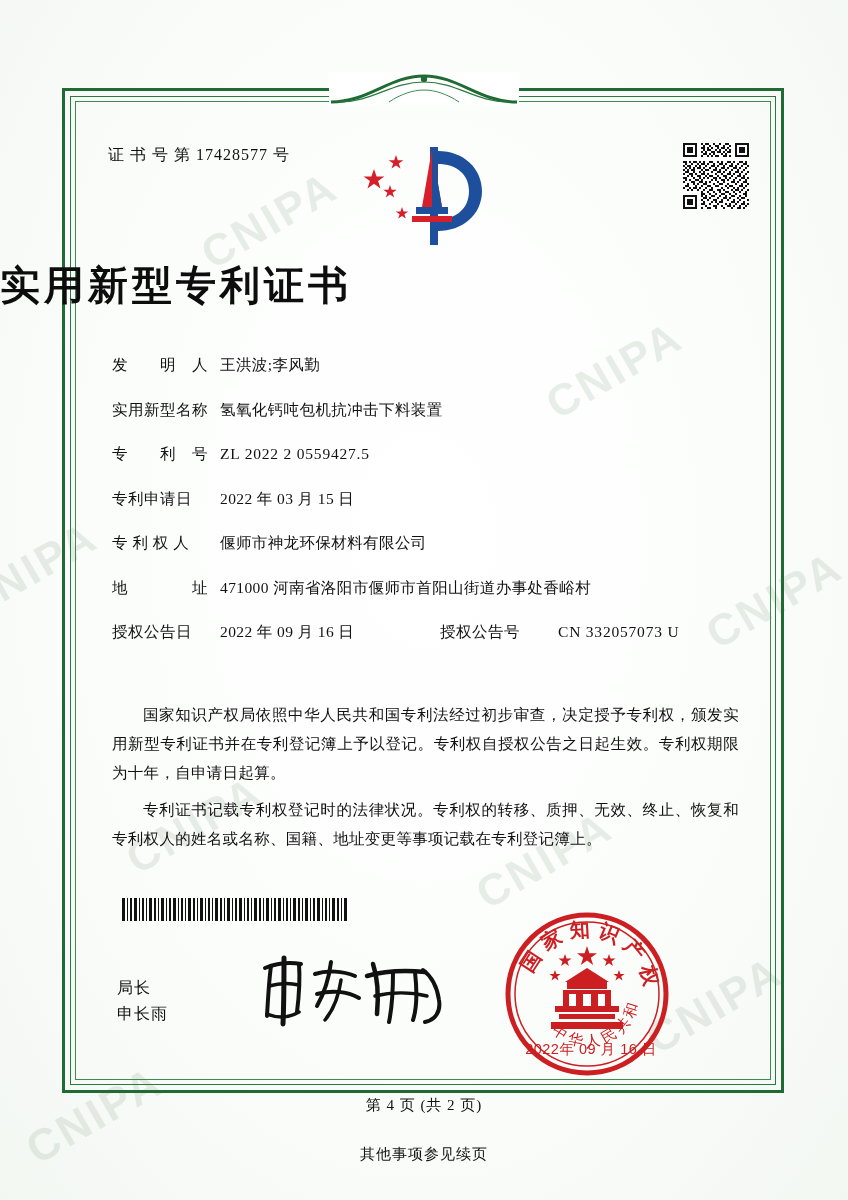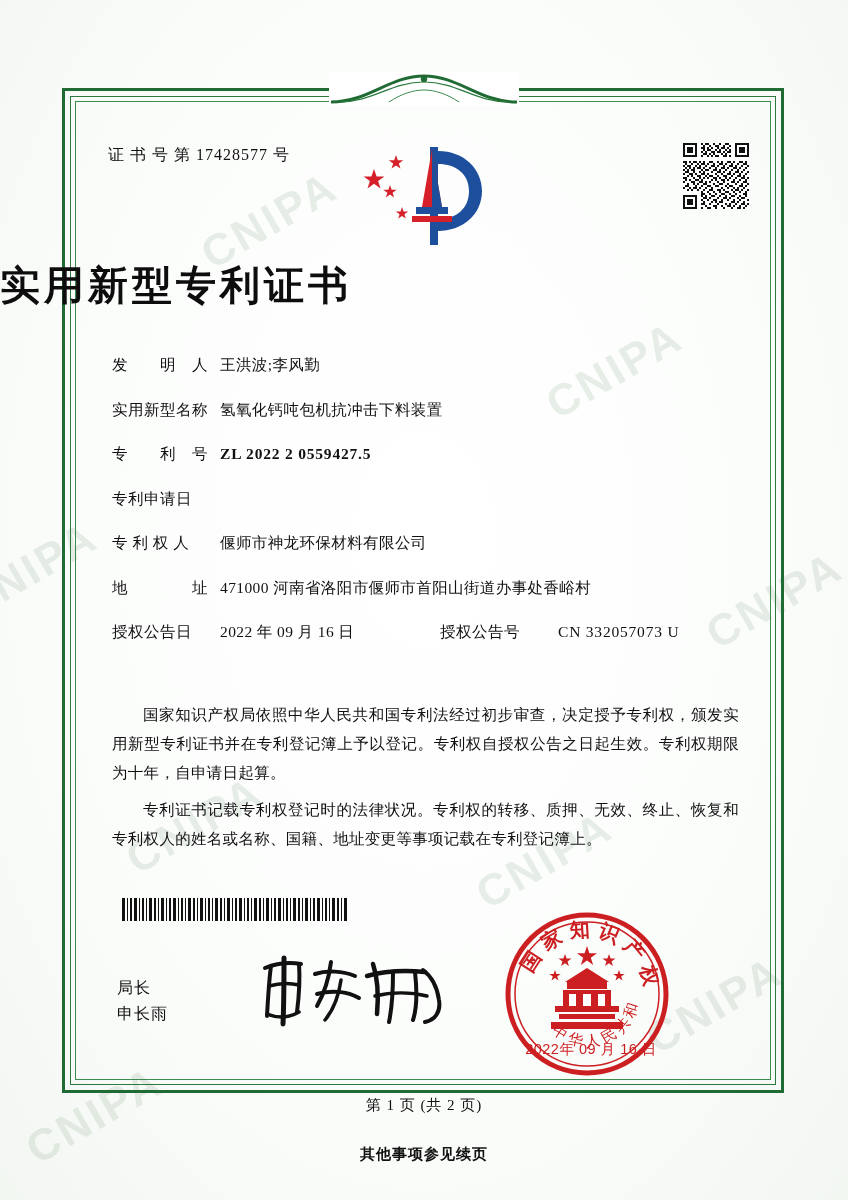--- a/index.html
+++ b/index.html
@@ -141,21 +141,20 @@
     flex: 0 0 108px;
     letter-spacing: 0.5px;
   }
   .field .val {
     flex: 1;
     letter-spacing: 0.4px;
   }
   .field .val.mono {
     font-family: "Liberation Serif", serif;
     letter-spacing: 0.8px;
-    font-weight: bold;
   }
   .field.dual .val { flex: 0 0 auto; width: 220px; }
   .field.dual .lbl2 {
     flex: 0 0 auto;
     width: 118px;
     letter-spacing: 0.5px;
   }
   .field.dual .val2 { flex: 1; letter-spacing: 0.8px; }
 
   
@@ -233,21 +232,20 @@
     letter-spacing: 1px;
   }
   .footnote {
     position: absolute;
     left: 0; right: 0;
     top: 1145px;
     text-align: center;
     font-size: 15px;
     color: #111;
     letter-spacing: 1px;
-    font-weight: bold;
   }
 </style>
 </head>
 <body>
 
 <div class="page">
 
   <div class="wm wm-1">CNIPA</div>
   <div class="wm wm-2">CNIPA</div>
   <div class="wm wm-3">CNIPA</div>
@@ -589,20 +587,21 @@
     <div class="field">
       <span class="lbl">实用新型名称</span>
       <span class="val">氢氧化钙吨包机抗冲击下料装置</span>
     </div>
     <div class="field">
       <span class="lbl">专　　利　号</span>
       <span class="val mono">ZL 2022 2 0559427.5</span>
     </div>
     <div class="field">
       <span class="lbl">专利申请日</span>
+      <span class="val">2022 年 03 月 15 日</span>
     </div>
     <div class="field">
       <span class="lbl">专 利 权 人</span>
       <span class="val">偃师市神龙环保材料有限公司</span>
     </div>
     <div class="field">
       <span class="lbl">地　　　　址</span>
       <span class="val">471000 河南省洛阳市偃师市首阳山街道办事处香峪村</span>
     </div>
     <div class="field dual">
@@ -741,16 +740,16 @@
       <text fill="#cc1f22" font-size="20" font-family="'Liberation Serif', serif" font-weight="bold" letter-spacing="7">
         <textPath href="#ringTop" startOffset="11%">国家知识产权局</textPath>
       </text>
       <text fill="#cc1f22" font-size="15" font-family="'Liberation Serif', serif" letter-spacing="4">
         <textPath href="#ringBottom" startOffset="26%">中华人民共和国</textPath>
       </text>
     </svg>
   </div>
   <div class="seal-date">2022年 09 月 16 日</div>
 
-  <div class="page-num">第 1 页 (共 2 页)</div>
+  <div class="page-num">第 4 页 (共 2 页)</div>
   <div class="footnote">其他事项参见续页</div>
 
 </div>
 
 </body></html>

